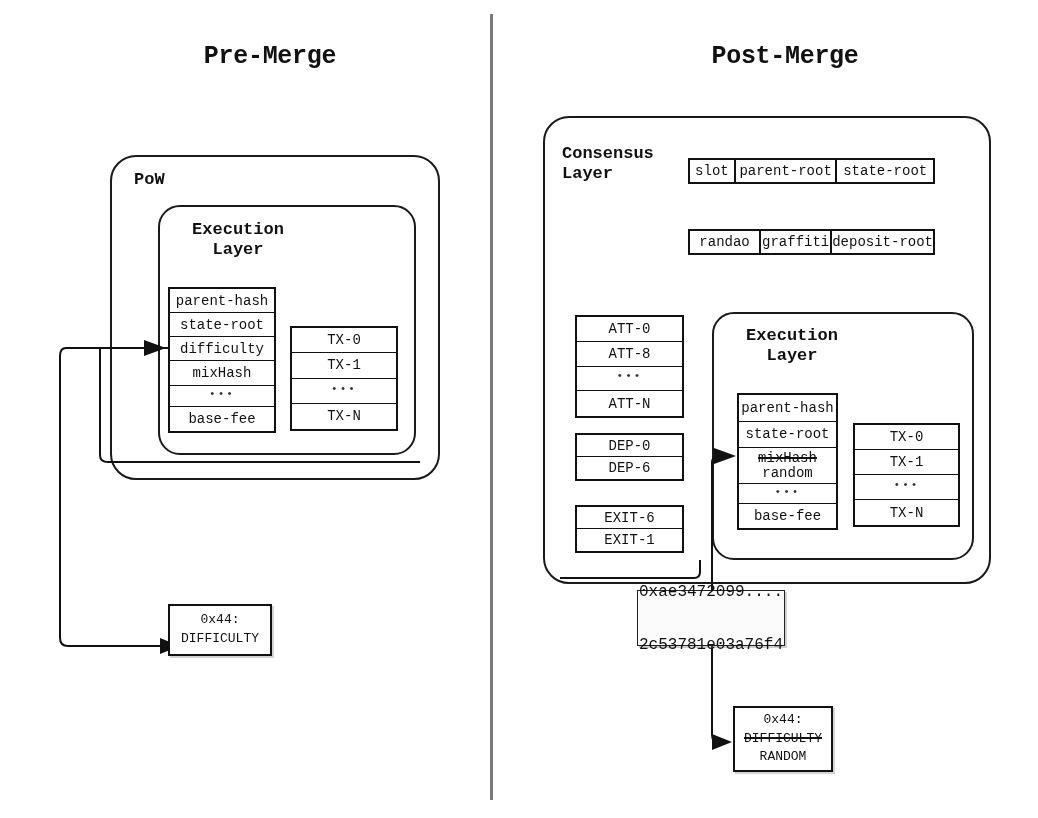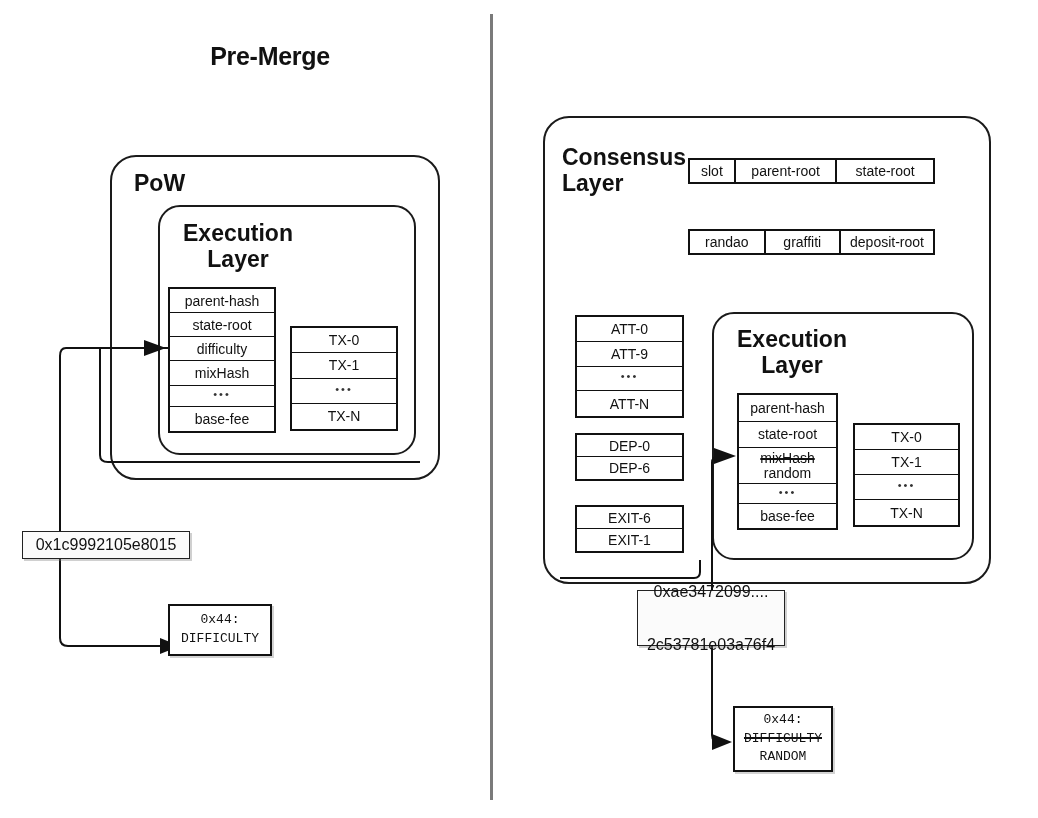--- a/index.html
+++ b/index.html
@@ -6,36 +6,36 @@
   body{
     width:1038px;height:818px;
     background:#ffffff;
     font-family:"Liberation Sans", sans-serif;
     overflow:hidden;
     position:relative;
   }
   #stage{position:absolute;left:0;top:0;width:1038px;height:818px;}
 
   
-  .abs{position:absolute;box-sizing:border-box;}
+  .abs{position:absolute;box-sizing:border-box;font-family:Liberation Mono, monospace;}
 
   .panel-title{
     font-weight:bold;font-size:25px;color:#111;
     text-align:center;letter-spacing:-0.3px;
   }
 
   .rounded-box{
     border:2px solid #1a1a1a;
     border-radius:26px;
     background:transparent;
   }
   .rounded-box.inner{border-radius:22px;}
 
   .box-label{
-    position:absolute;font-weight:bold;font-size:23px;color:#111;
+    position:absolute;font-weight:bold;font-size:17px;color:#111;
     line-height:1.15;
   }
   .box-label.center{text-align:center;}
 
   
   .stack{
     border:2px solid #111;
     background:#fff;
     box-sizing:border-box;
   }
@@ -101,20 +101,21 @@
   svg.wires path{fill:none;stroke:#111;stroke-width:2;}
   svg.wires polygon{fill:#111;}
 </style>
 </head>
 <body>
 
 <div id="stage">
 
   <div class="abs panel-title" style="left:130px;top:42px;width:280px;">Pre-Merge</div>
 
+  <div class="abs panel-title" style="left:640px;top:42px;width:290px;">Post-Merge</div>
 
   <div class="abs divider" style="left:490px;top:14px;height:786px;"></div>
 
   <div class="abs rounded-box" style="left:110px;top:155px;width:330px;width:330px;height:325px;"></div>
   <div class="abs box-label" style="left:134px;top:170px;">PoW</div>
 
   <div class="abs rounded-box inner" style="left:158px;top:205px;width:258px;height:250px;"></div>
   <div class="abs box-label center" style="left:168px;top:220px;width:140px;">
     <span>Execution</span><br>
     <span>Layer</span>
@@ -149,21 +150,20 @@
         <span>TX-1</span>
       </div>
       <div class="row" style="height: 25%;">
         <span class="dots">•••</span>
       </div>
       <div class="row" style="height: 25%;">
         <span>TX-N</span>
       </div>
     </div>
 
-  <div class="abs hash-label" style="left:22px;top:531px;width:168px;height:28px;">0x1c9992105e8015</div>
 
   <div class="abs opcode-box" style="left:168px;top:604px;width:104px;height:52px;">
     <span>0x44:</span>
     <span>DIFFICULTY</span>
   </div>
 
   <div class="abs rounded-box" style="left:543px;top:116px;width:448px;height:468px;"></div>
   <div class="abs box-label" style="left:562px;top:144px;width:120px;">
     <span>Consensus</span><br>
     <span>Layer</span>
@@ -178,21 +178,21 @@
       <div class="seg" style="flex: 1 1 0%; text-align: right;">randao</div>
       <div class="seg" style="flex: 1 1 0%;">graffiti</div>
       <div class="seg" style="flex: 1.25 1 0%; text-align: right;">deposit-root</div>
     </div>
 
   <div class="abs stack" id="att-stack" style="left:575px;top:315px;width:109px;height:103px;">
       <div class="row" style="height: 25%;">
         <span>ATT-0</span>
       </div>
       <div class="row" style="height: 25%;">
-        <span>ATT-9</span>
+        <span>ATT-8</span>
       </div>
       <div class="row" style="height: 25%;">
         <span class="dots">•••</span>
       </div>
       <div class="row" style="height: 25%;">
         <span>ATT-N</span>
       </div>
     </div>
   <div class="abs stack" id="dep-stack" style="left:575px;top:433px;width:109px;height:48px;">
       <div class="row" style="height: 50%;">

